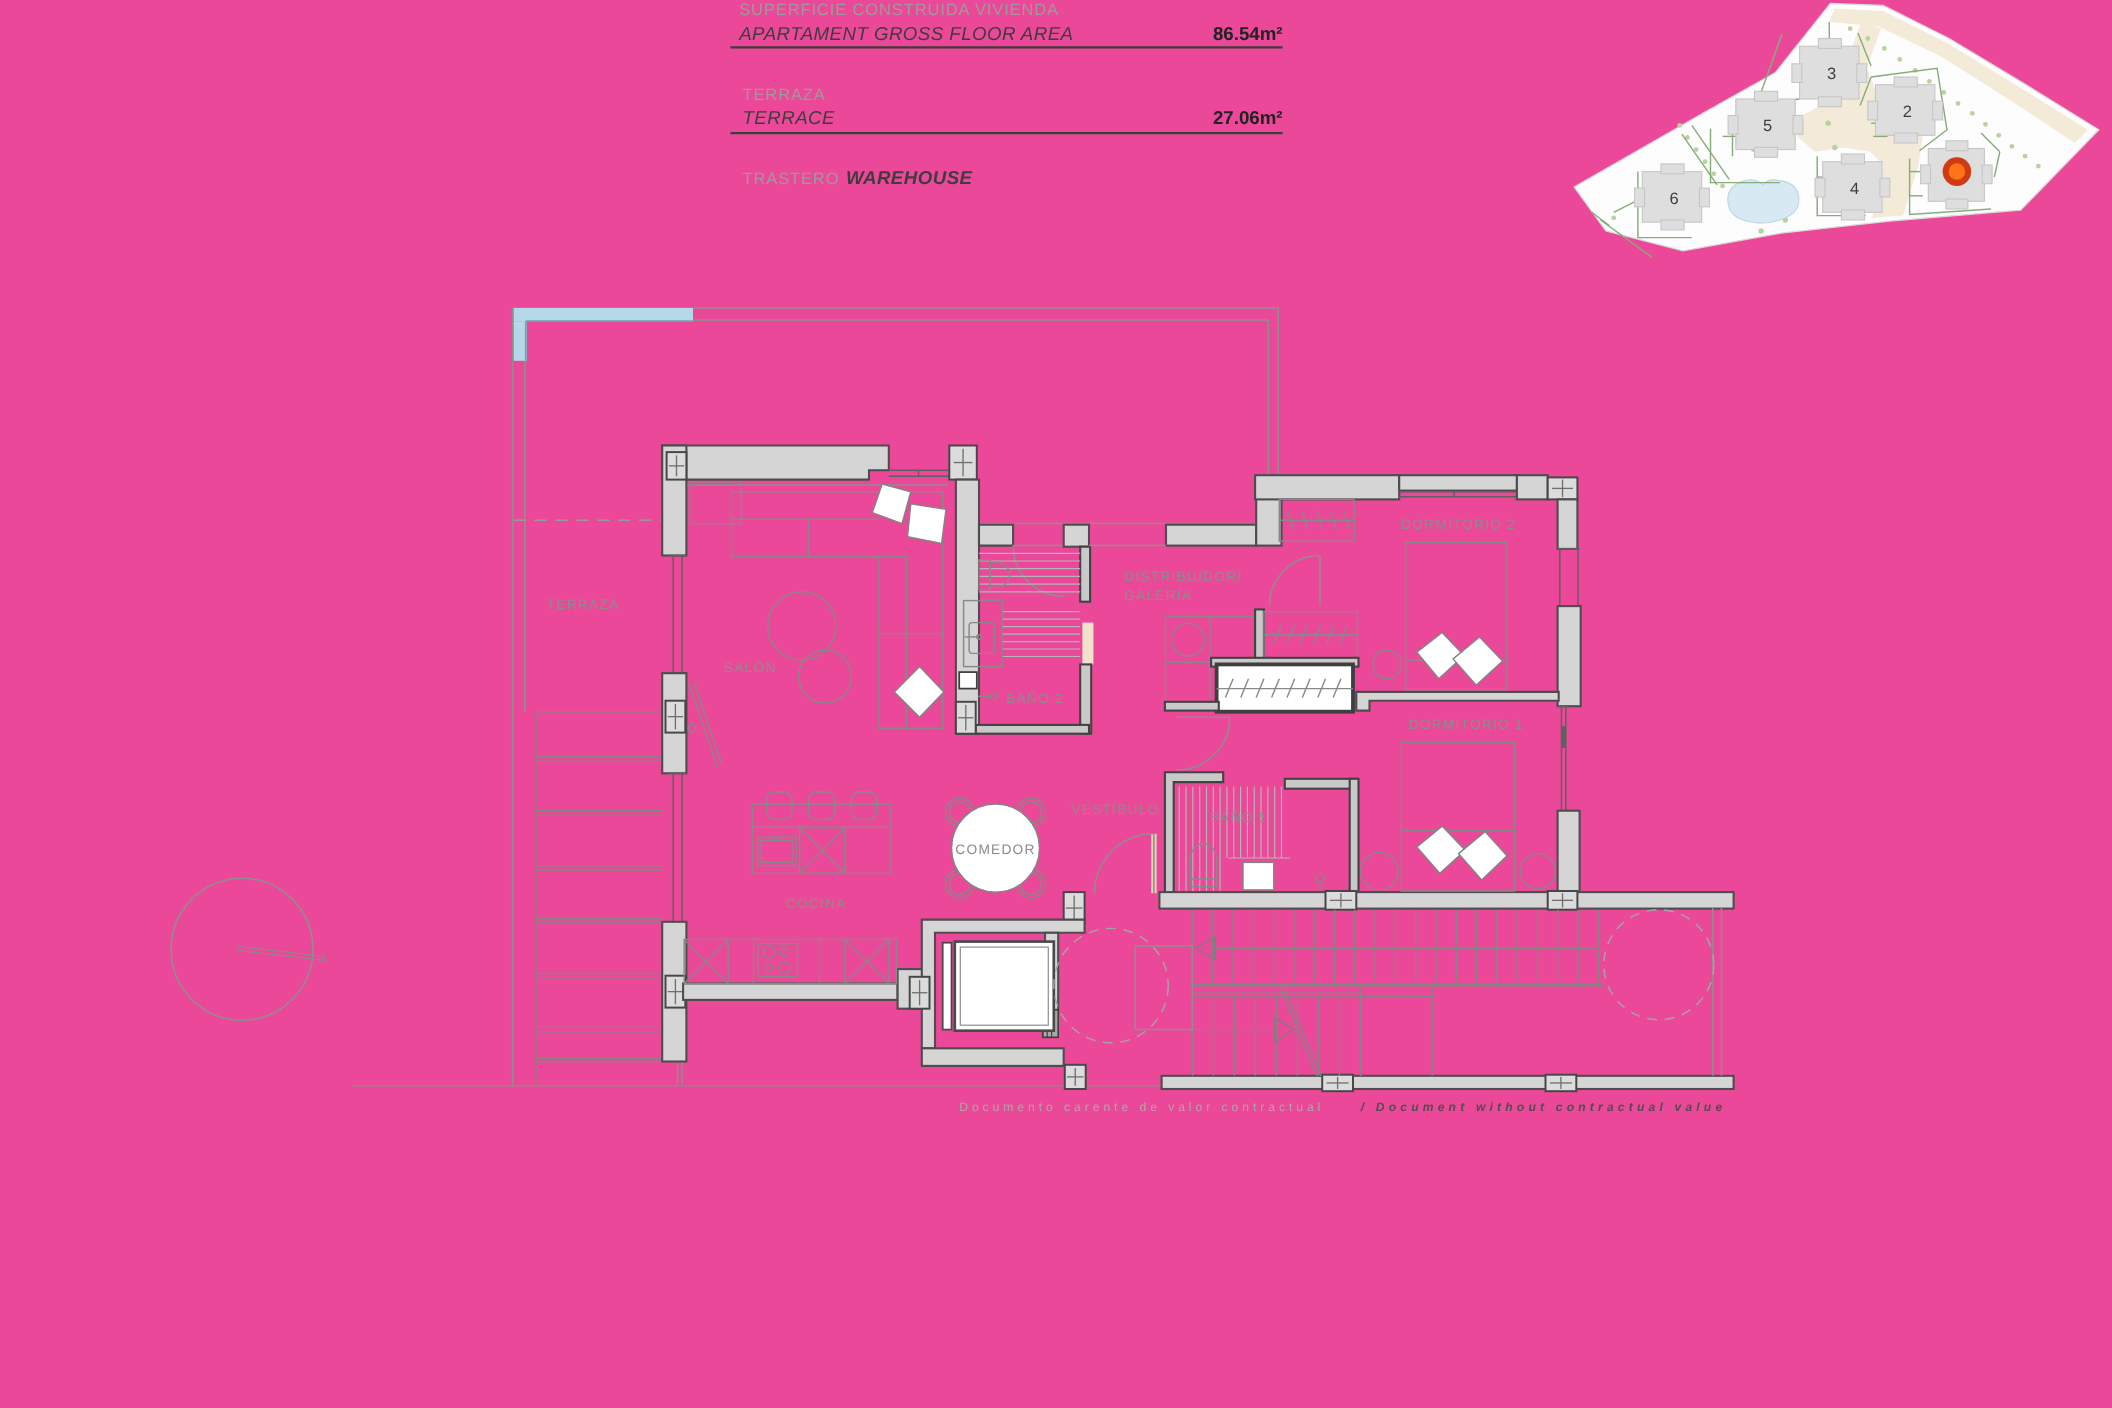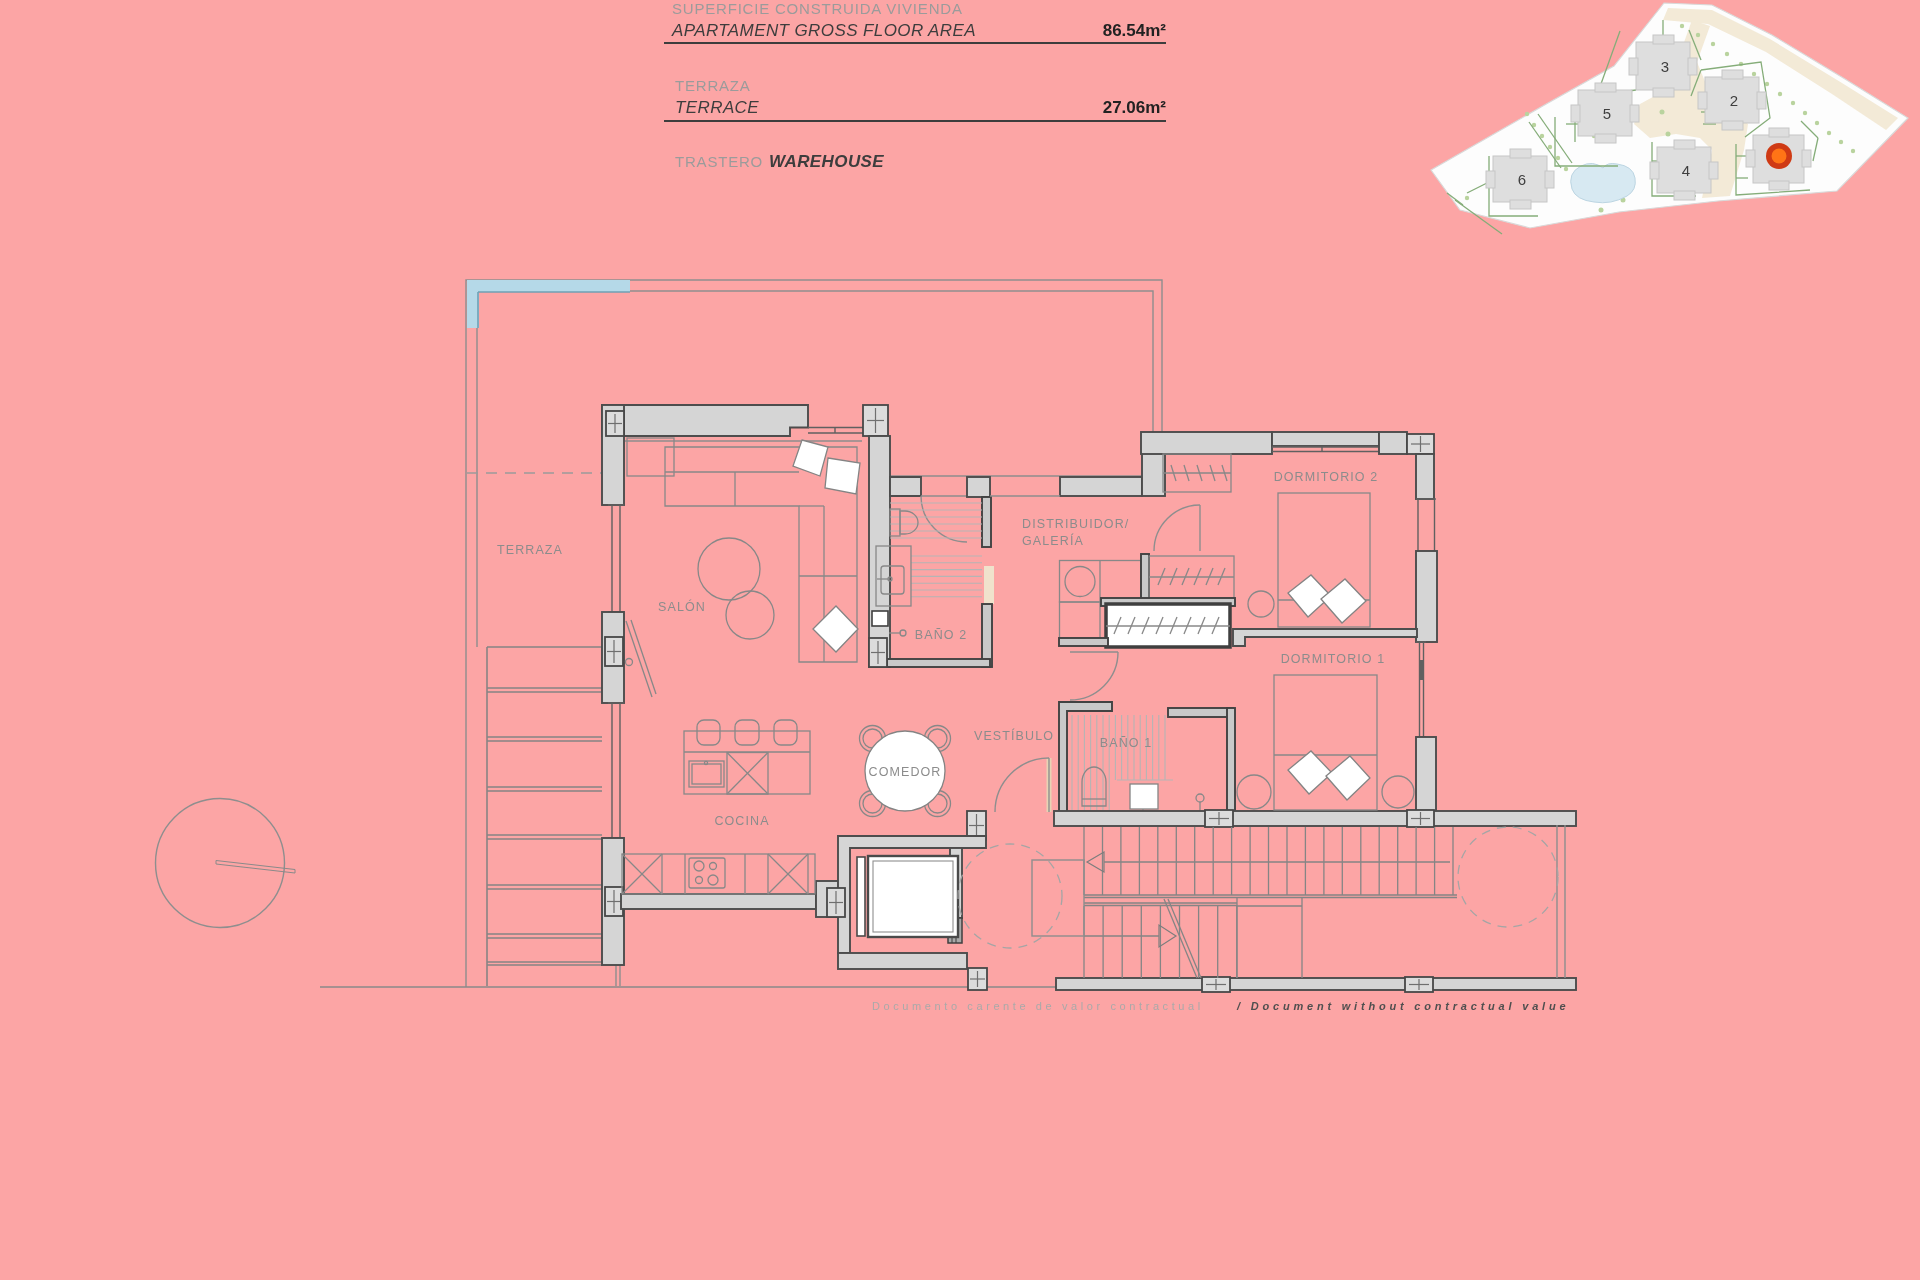--- a/index.html
+++ b/index.html
@@ -1,16 +1,16 @@
 <!DOCTYPE html>
 <html><head>
 <meta charset="utf-8">
 <style>
   html,body{margin:0;padding:0;background:#ffffff;}
-  #page{position:relative;width:1920px;height:1280px;background:#fca5a5;overflow:hidden;
+  #page{position:relative;width:1920px;height:1280px;background:#ec4899;overflow:hidden;
         font-family:"Liberation Sans", sans-serif;}
   svg{position:absolute;left:0;top:0;}
   text{font-family:"Liberation Sans", sans-serif;}
 </style>
 </head>
 <body>
 <div id="page">
 <svg width="1920" height="1280" viewBox="0 0 1920 1280">
   <defs>
     <style>

